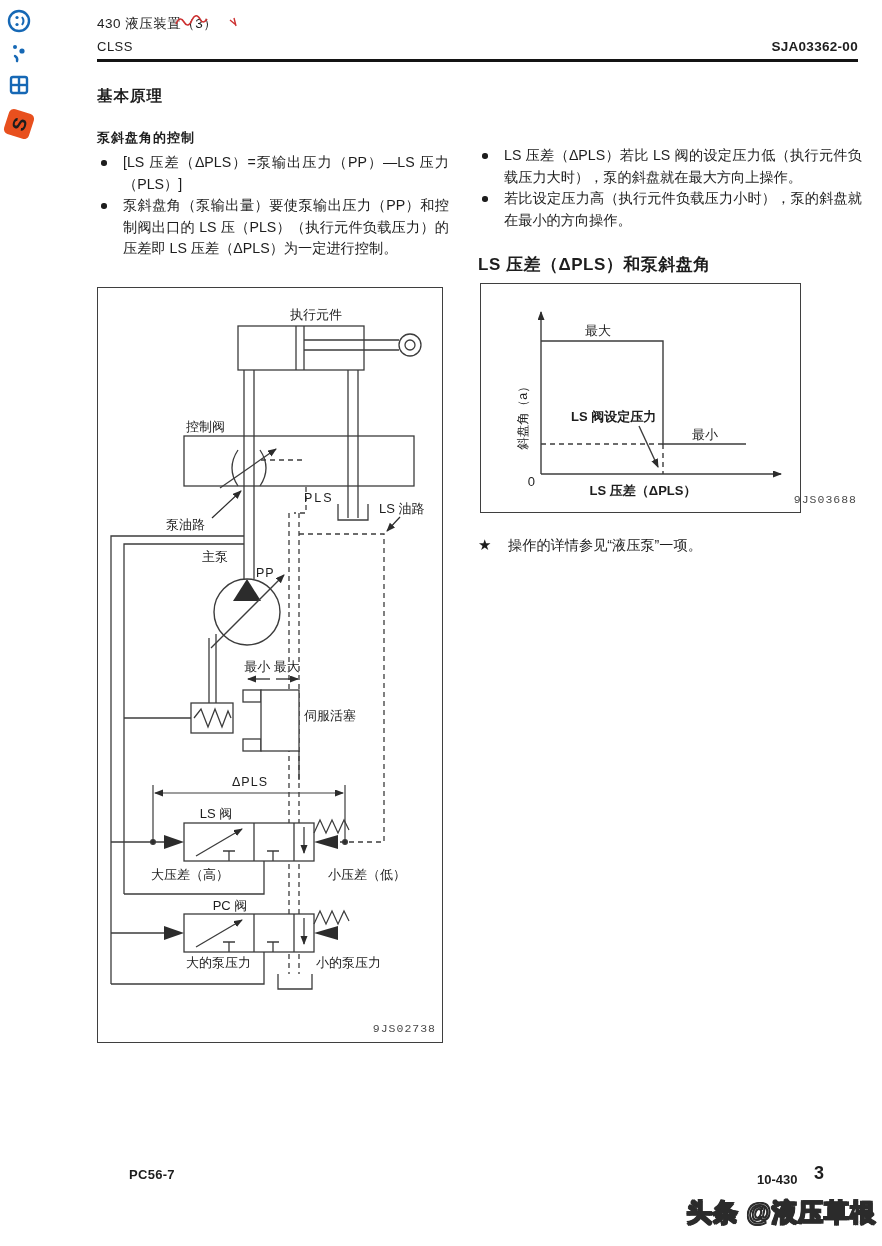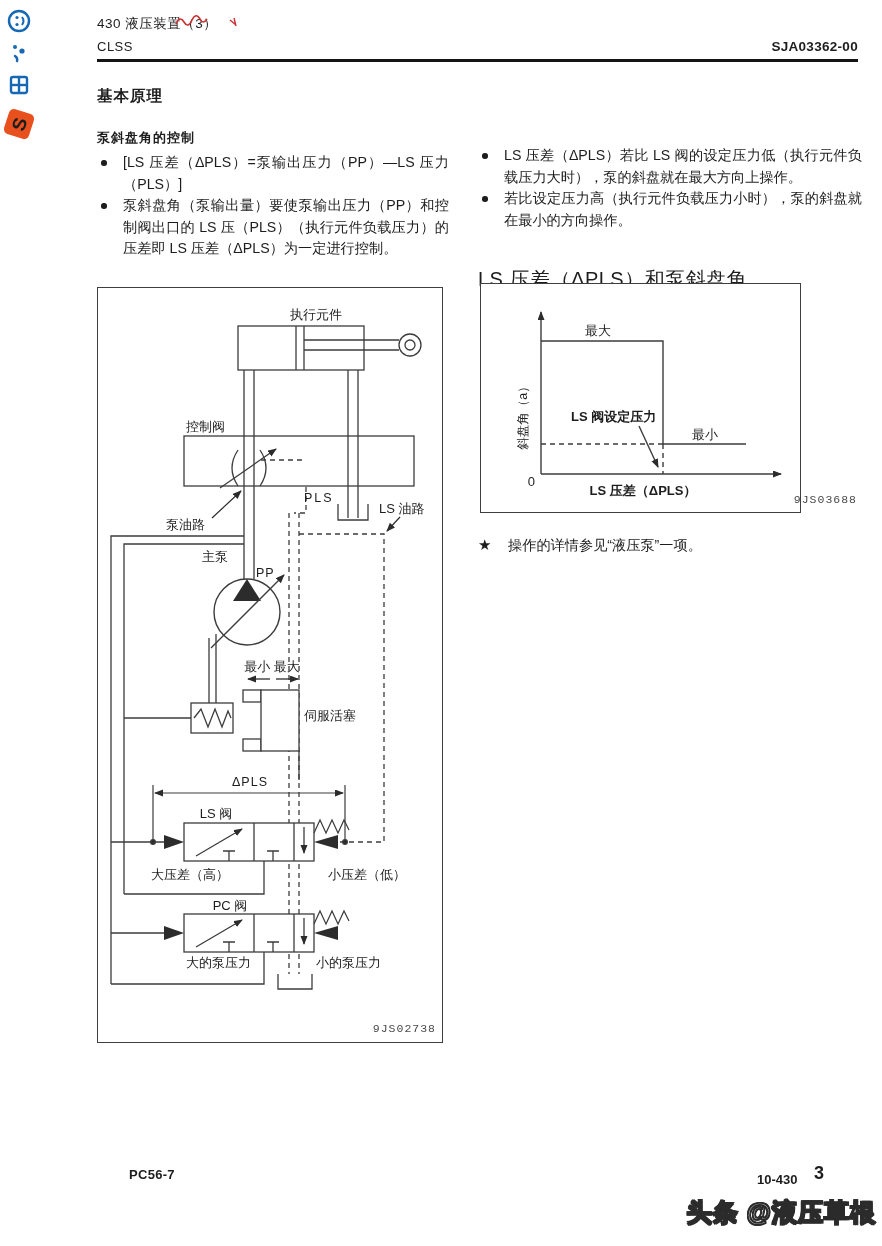--- a/index.html
+++ b/index.html
@@ -19,21 +19,21 @@
   
   .h1 { left:97px; top:86px;  font-size:15.5px; font-weight:bold; letter-spacing:1px; }
   .h2 { left:97px; top:129px; font-size:13px;   font-weight:bold; letter-spacing:1px; }
   .col { font-size:14.2px; line-height:21.6px; text-align:justify; }
   .col-left  { left:97px;  top:152px; width:352px; }
   .col-right { left:478px; top:145px; width:384px; }
   .bullet-row { display:flex; }
   .bullet-dot { width:26px; flex:0 0 26px; }
   .bullet-dot::before { content:""; display:block; width:5.5px; height:5.5px; border-radius:50%;
                         background:#1d1d1d; margin:8px 0 0 4px; }
-  .chart-heading { left:478px; top:253px; font-size:20px; font-weight:normal; letter-spacing:.5px;margin-top:13px; }
+  .chart-heading { left:478px; top:253px; font-size:17px; font-weight:bold; letter-spacing:.5px; }
 
   .figure-box { border:1.4px solid #3f3f3f; background:#fff; }
   .chart-box   { left:480px; top:283px; width:321px; height:230px; }
   .diagram-box { left:97px;  top:287px; width:346px; height:756px; }
 
   .star-note { left:478px; top:536px; width:395px; display:flex; font-size:14.2px; }
   .star-note .star { width:30px; flex:0 0 30px; font-size:15px; }
 
   
   .foot-left  { left:97px;  top:1167px; font-size:13px; font-weight:bold; letter-spacing:.3px;margin-left:32px; }

